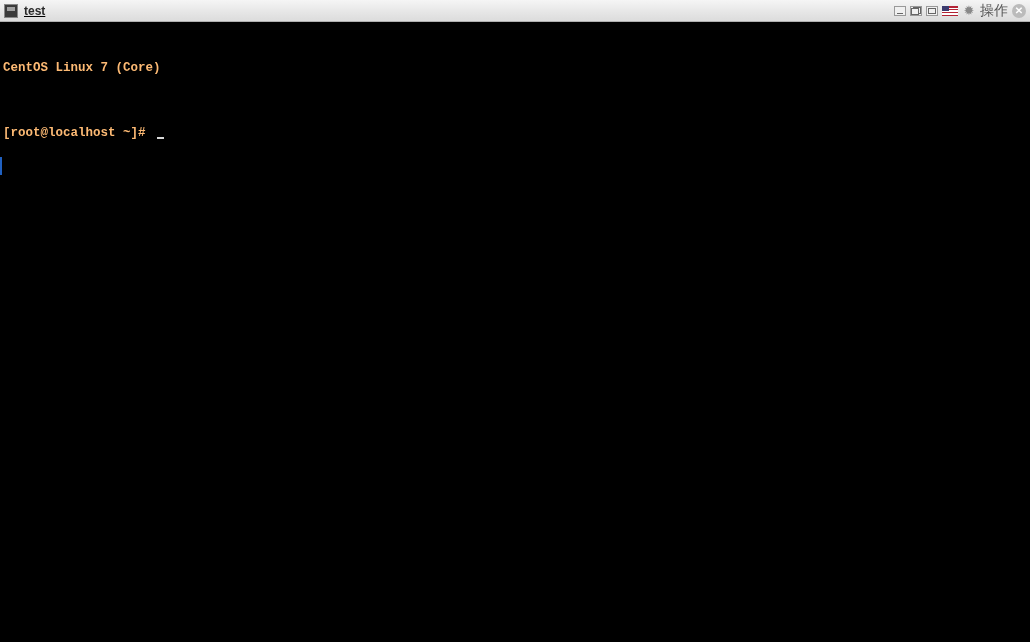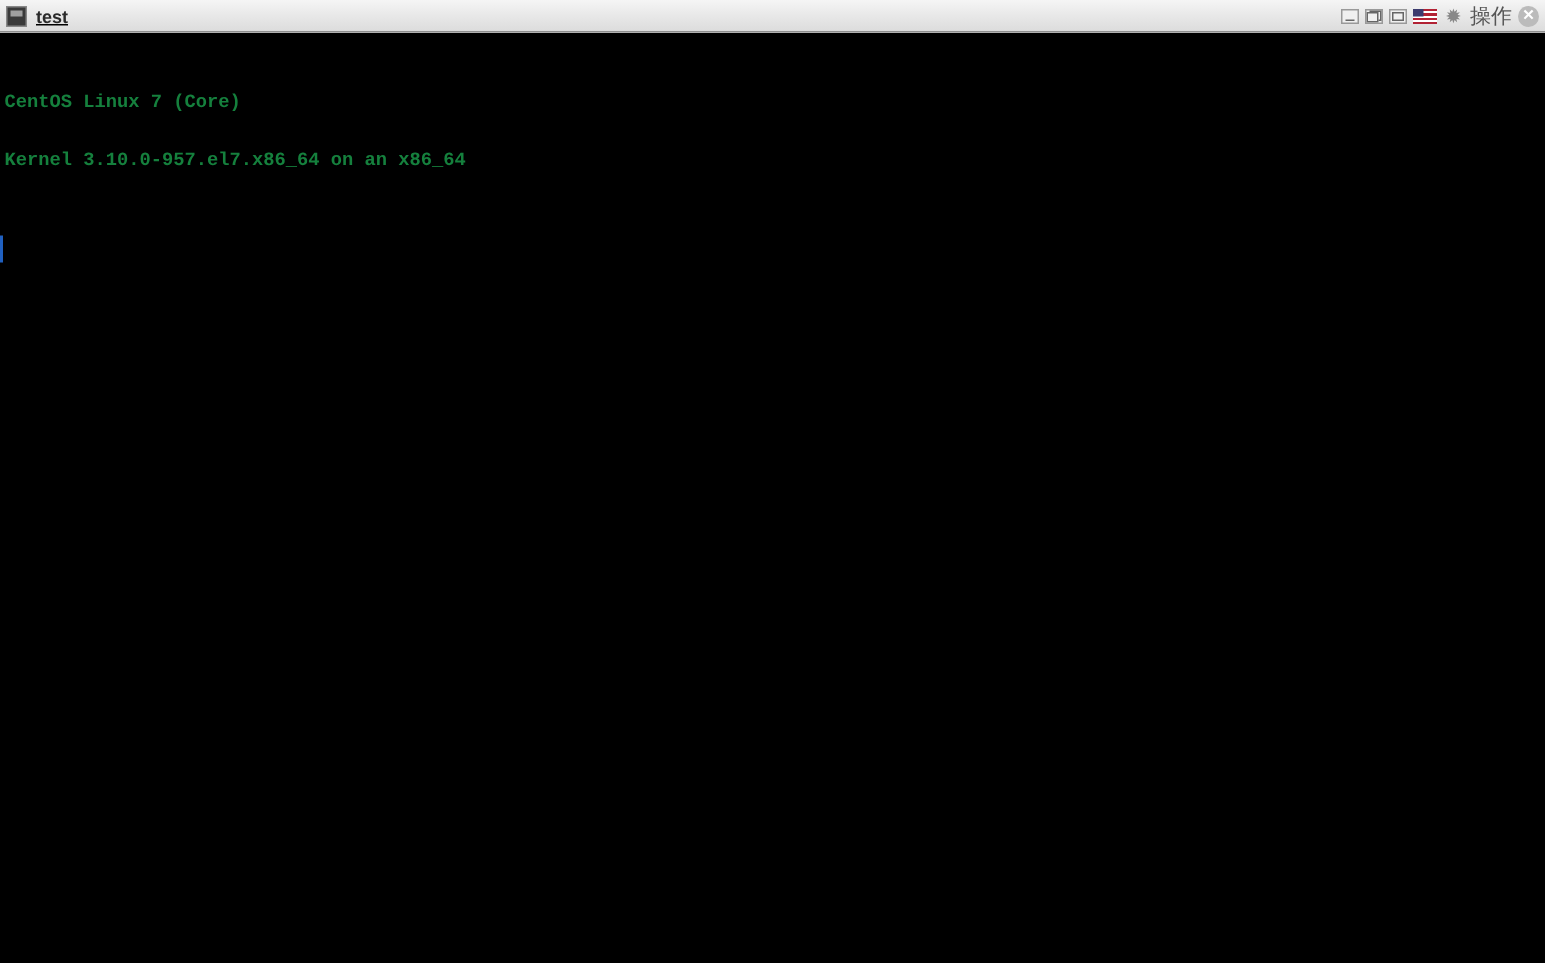--- a/index.html
+++ b/index.html
@@ -156,21 +156,21 @@
     .terminal-area {
       background: #000;
       height: calc(100% - 22px);
       padding: 0;
       position: relative;
     }
     .terminal-content {
       position: absolute;
       top: 14px;
       left: 3px;
-      color: #15803d;
+      color: #fdba74;
       font-family: "Courier New", monospace;
       font-size: 12.5px;
       line-height: 13px;
       font-weight: bold;
       white-space: pre;
     }
     .terminal-line {
       display: block;
     }
     .cursor {
@@ -207,16 +207,16 @@
     <span class="gear-icon">✹</span>
     <span class="action-text">操作</span>
     <span class="close-btn">✕</span>
   </div>
 </div>
 
 <div class="terminal-area">
   <div class="side-indicator"></div>
   <div class="terminal-content">
     <span class="terminal-line">CentOS Linux 7 (Core)</span>
-    <span class="terminal-line">Kernel 3.10.0-957.el7.x86_64 on an x86_64</span>
     <span class="terminal-line"></span>
+    <span class="terminal-line"><span>[root@localhost ~]# </span><span class="cursor"></span></span>
   </div>
 </div>
 
 </body></html>

